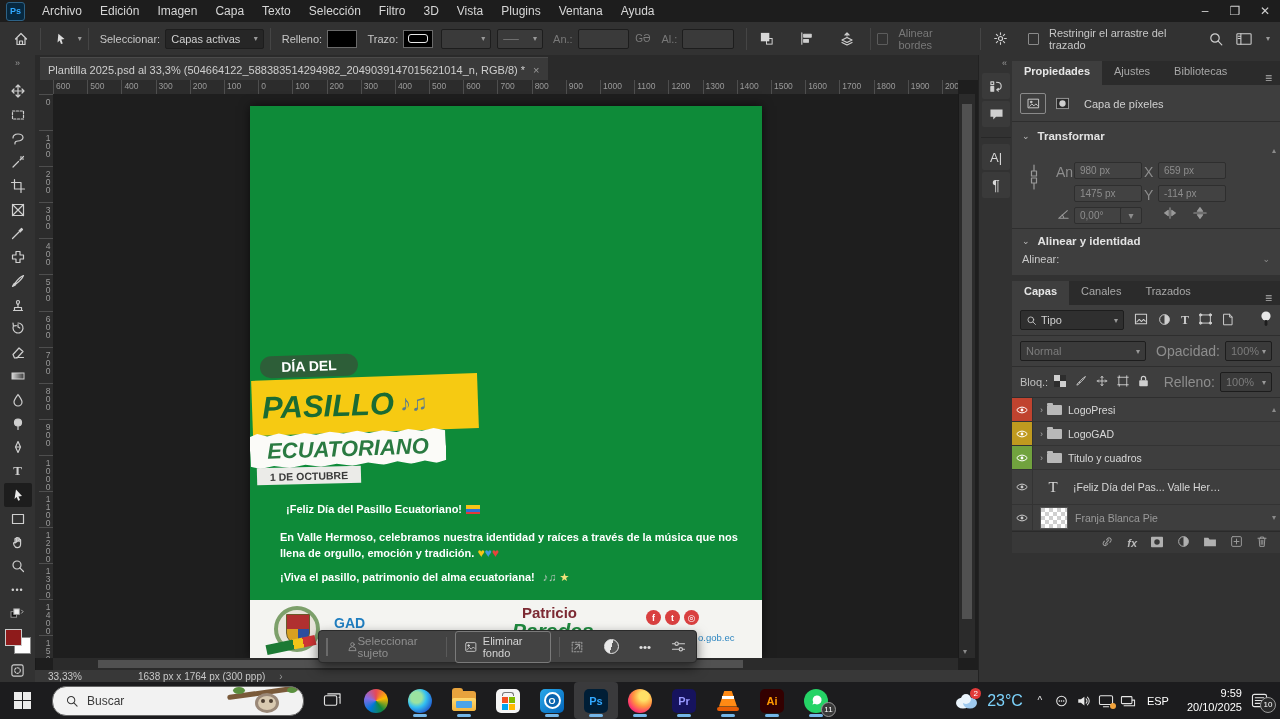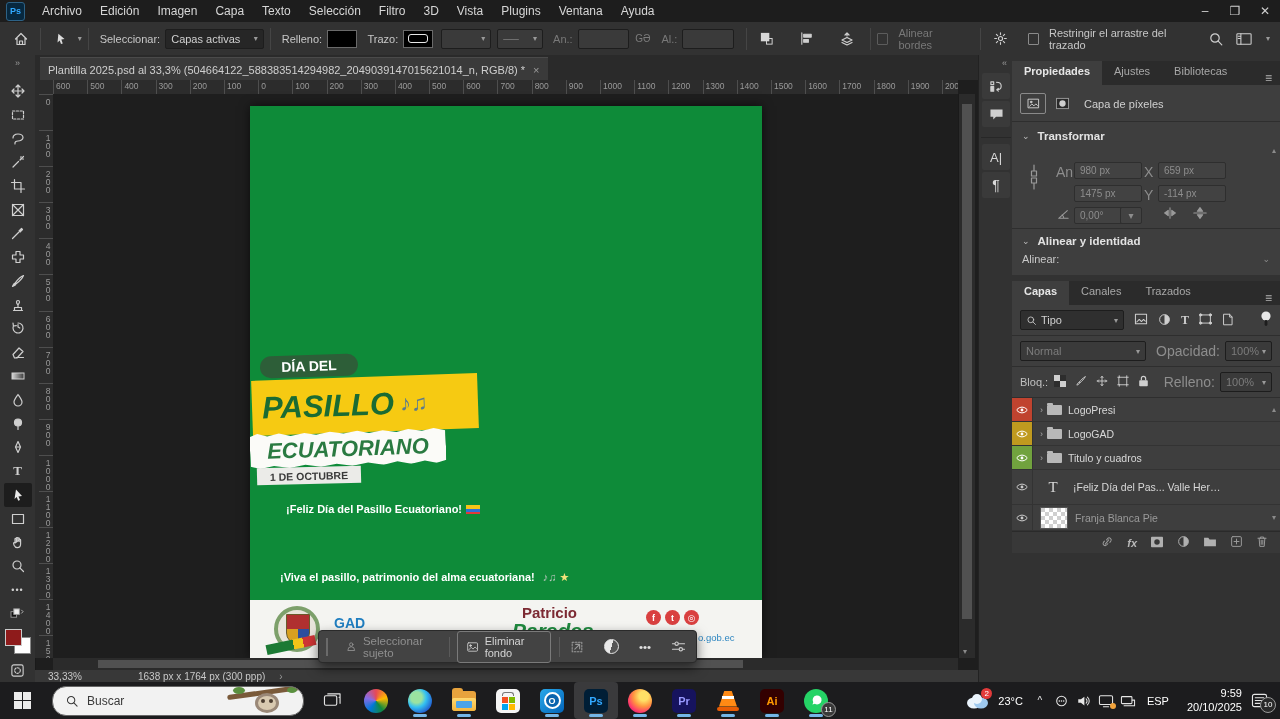--- a/index.html
+++ b/index.html
@@ -69,21 +69,21 @@
   .patricio{position:absolute;left:272px;top:4px;color:#7c2a33;font-weight:bold;font-size:15px}
   .paredes{position:absolute;left:262px;top:19px;color:#1f8a3f;font-weight:900;font-style:italic;font-size:21px}
   .social{position:absolute;left:396px;top:10px;display:flex;gap:4px}
   .soc{width:15px;height:15px;border-radius:50%;background:#d94040;color:#fff;font-size:9px;font-weight:bold;
        display:flex;align-items:center;justify-content:center}
   .gurl{position:absolute;left:448px;top:32px;color:#2e86c1;font-size:9.5px}
   
   #contextbar{left:318px;top:630px;width:377px;height:31px;background:#434343;border:1px solid #2a2a2a;border-radius:4px;
               box-shadow:0 5px 12px rgba(0,0,0,.55);display:flex;align-items:center;z-index:5}
   .cbgrip{width:3px;height:18px;border-left:2px solid #6a6a6a;margin:0 6px 0 7px}
-  .cbbtn{display:flex;align-items:center;gap:6px;padding:0 10px;height:31px;color:#e2e2e2;font-size:11.5px}
+  .cbbtn{display:flex;align-items:center;padding:0 10px;height:31px;color:#e2e2e2;font-size:11.5px}
   .cbbtn.dis{color:#8f8f8f}
   .cbsep{width:1px;height:20px;background:#5a5a5a}
   .cbbox{border:1px solid #7a7a7a;border-radius:3px;padding:3px 9px;display:flex;gap:6px;align-items:center;margin:0 8px}
   .halfc{width:13px;height:13px;border-radius:50%;background:linear-gradient(105deg,#e8e8e8 50%,#555 50%);border:1px solid #e8e8e8}
   
   #vscroll{left:958px;top:94px;width:16px;height:564px;background:#2b2b2b;border-left:1px solid #1a1a1a}
   #vthumb{position:absolute;left:3px;top:10px;width:10px;height:515px;background:#515151}
   #hscroll{left:53px;top:658px;width:905px;height:12px;background:#2b2b2b}
   #hthumb{position:absolute;left:45px;top:2px;width:645px;height:8px;background:#515151}
   #statusbar{left:35px;top:670px;width:943px;height:12px;background:#383838;color:#c8c8c8;font-size:10px;display:flex;align-items:center}
@@ -429,20 +429,24 @@
     <b>PASILLO</b>
     <span class="notes">♪♫</span>
   </div>
   <div class="torn">
       <i>ECUATORIANO</i>
     </div>
   <div class="datestrip">1 DE OCTUBRE</div>
   <div class="bodyln" style="left:36px;top:396px">
     <span>¡Feliz Día del Pasillo Ecuatoriano!</span><span class="flagec"></span>
   </div>
+  <div class="bodyln" style="left:30px;top:424px;width:458px">
+    <span>En Valle Hermoso, celebramos nuestra identidad y raíces a través de la música que nos llena de orgullo, emoción y tradición.</span>
+    <span class="heart" style="color:#f5c518">♥</span><span class="heart" style="color:#3f9be0">♥</span><span class="heart" style="color:#e6443c">♥</span>
+  </div>
   <div class="bodyln" style="left:30px;top:464px">
     <span>¡Viva el pasillo, patrimonio del alma ecuatoriana!</span>
     <span style="color:#b9c6bd;margin-left:5px">♪♫</span>
     <span style="color:#f2e27a">★</span>
   </div>
   <div id="poster-footer">
     <div class="crest">
       <div class="wreath"></div>
         <div class="shield"></div>
         <div class="ribbon"></div>
@@ -864,21 +868,21 @@
 
   <div style="margin-left:auto" class="row">
     <div class="trayico" style="position:relative;width:30px">
       <svg width="24" height="16" viewBox="0 0 24 16">
           <ellipse cx="9" cy="10" rx="7" ry="5.5" fill="#eaf4fc"></ellipse>
           <ellipse cx="16" cy="10" rx="7" ry="5.5" fill="#9ec9ef"></ellipse>
           <circle cx="12" cy="6" r="5" fill="#eaf4fc"></circle>
         </svg>
       <span class="badge" style="right:0;top:2px;width:11px;height:11px;background:#e23a3a;font-size:8px">2</span>
     </div>
-    <span style="color:#ffffff;font-size:11px;margin:0 6px">23°C</span>
+    <span style="color:#7dd3fc;font-size:16px;margin:0 6px">23°C</span>
     <span class="trayico" style="font-size:10px">^</span>
     <span class="trayico">
       <svg class="t" width="15" height="14" viewBox="0 0 16 16" style="stroke:#e6e6e6">
           <circle cx="8" cy="8" r="5.5"></circle>
           <path d="M5.5 8v.01M8 8v.01M10.5 8v.01" stroke-width="1.8"></path>
         </svg>
       </span>
     <span class="trayico">
       <svg width="15" height="14" viewBox="0 0 16 16">
           <path d="M2 6v4h3l4 3V3L5 6z" fill="#e6e6e6"></path>

